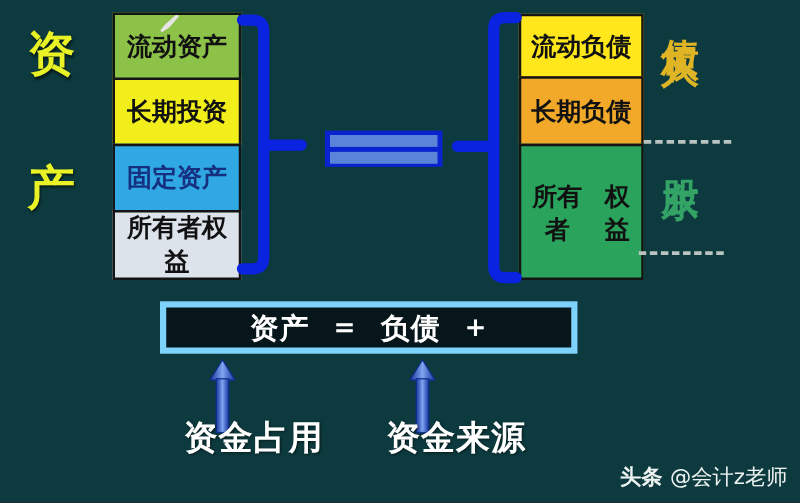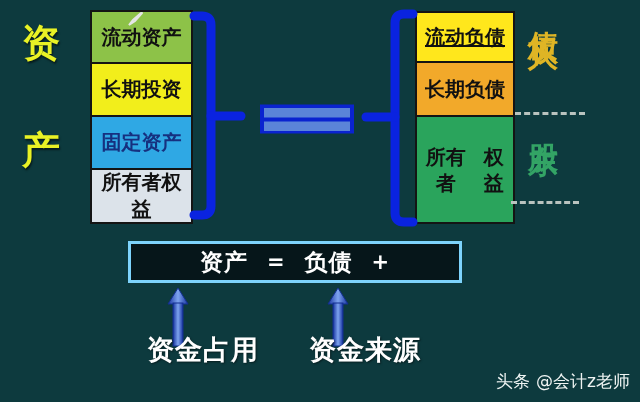--- a/index.html
+++ b/index.html
@@ -21,56 +21,56 @@
     position:absolute;box-sizing:border-box;border:2px solid #141414;
     display:flex;align-items:center;justify-content:center;
     font-weight:700;color:#111;text-align:center;
   }
   .lcol{left:90px;width:103px;font-size:20px;}
   .b-ca{top:10px;height:54px;background:#8dc248;}
   .b-li{top:62px;height:55px;background:#f2ee1b;}
   .b-fa{top:115px;height:55px;background:#2fa8e4;color:#16307f;}
   .b-oa{top:168px;height:56px;background:#dce3ea;}
   .rcol{left:415px;width:100px;font-size:20px;}
-  .b-cl{top:11px;height:52px;background:#ffe71c;font-weight:800;text-decoration:underline;}
+  .b-cl{top:11px;height:52px;background:#ffe71c;font-weight:800;}
   .b-ll{top:61px;height:56px;background:#f2a92a;}
   .b-oe{top:115px;height:109px;background:#2aa45c;flex-direction:row;line-height:26px;font-weight:600;}
   
   .vlabel{
     position:absolute;writing-mode:vertical-rl;text-orientation:upright;
     font-weight:800;line-height:1;
   }
   .vlabel.gold{left:528px;top:7px;font-size:30px;letter-spacing:5px;color:#dfb525;}
   .vlabel.green{left:528px;top:119px;font-size:30px;letter-spacing:3px;color:#33a465;}
   .dash{position:absolute;height:0;border-top:3px dashed #b9c3bf;}
   .dash.d1{left:515px;top:112px;width:70px;}
   .dash.d2{left:511px;top:201px;width:68px;}
   
   .overlay{position:absolute;left:0;top:0;width:640px;height:402px;pointer-events:none;}
   
   .equation{
     position:absolute;left:128px;top:241px;width:334px;height:42px;
-    box-sizing:border-box;border:3px solid #7dd3fc;background:#06161a;
+    box-sizing:border-box;border:5px solid #7dd3fc;background:#06161a;
     display:flex;align-items:center;justify-content:center;gap:19px;
     color:#fff;font-size:23px;font-weight:800;letter-spacing:1px;
   }
   .equation .op{font-size:21px;}
   
   .flow-label{
     position:absolute;top:332px;color:#fff;font-size:27px;font-weight:800;
     letter-spacing:1px;text-shadow:1px 1px 2px rgba(0,0,0,.5);margin-left:20px;
   }
   .flow-label.use{left:127px;}
   .flow-label.src{left:289px;}
   
   .watermark{
     position:absolute;right:10px;top:370px;color:#eef3f2;font-size:17px;
     display:flex;align-items:center;gap:6px;
   }
-  .watermark .brand{font-weight:400;}
+  .watermark .brand{font-weight:700;}
 </style>
 </head>
 <body>
 
 <div class="stage">
 
   <div class="asset-char c1">资</div>
   <div class="asset-char c2">产</div>
 
   <div class="box lcol b-li">长期投资</div>

